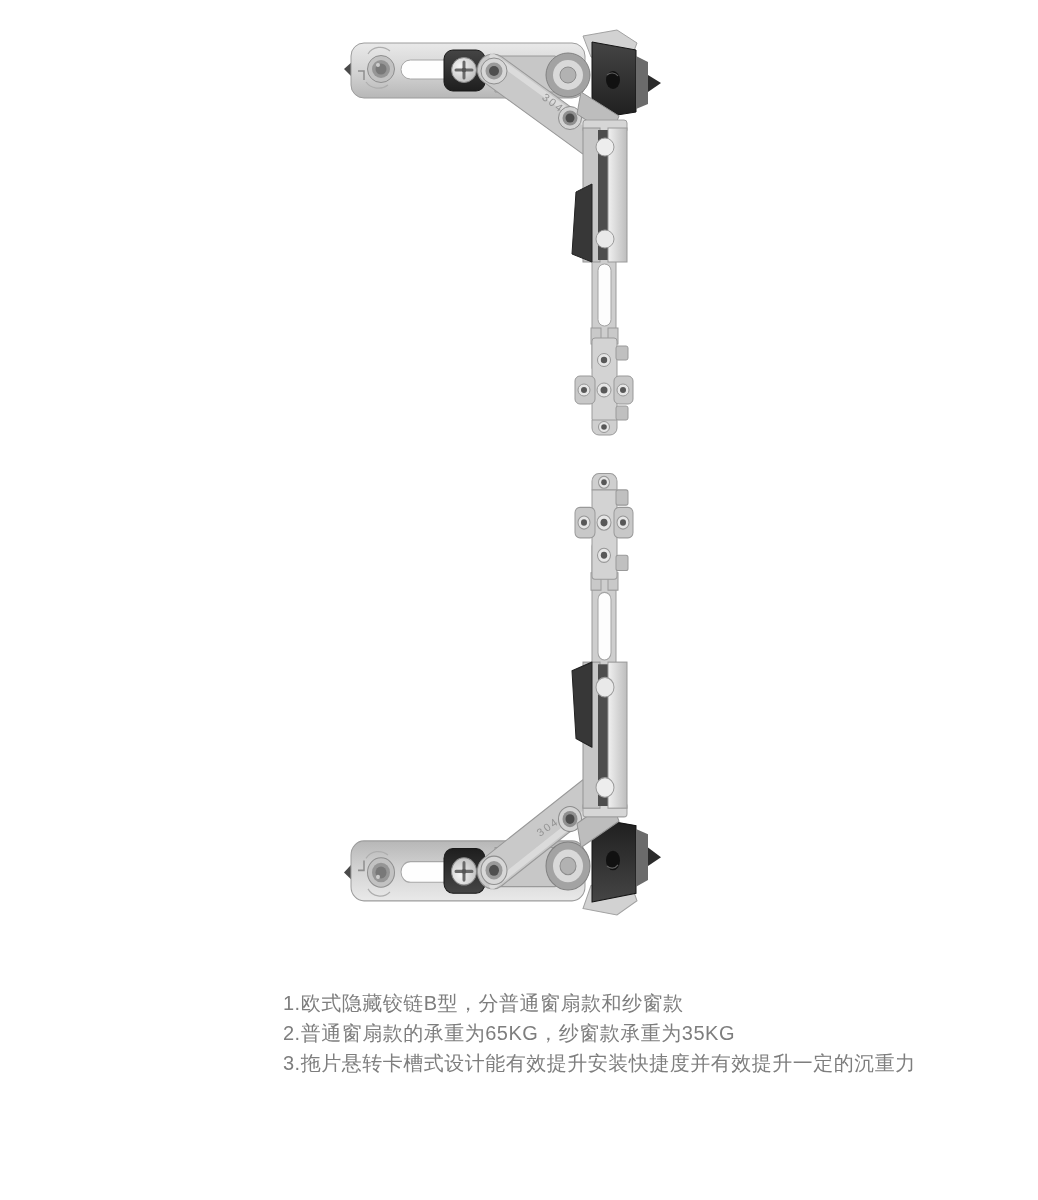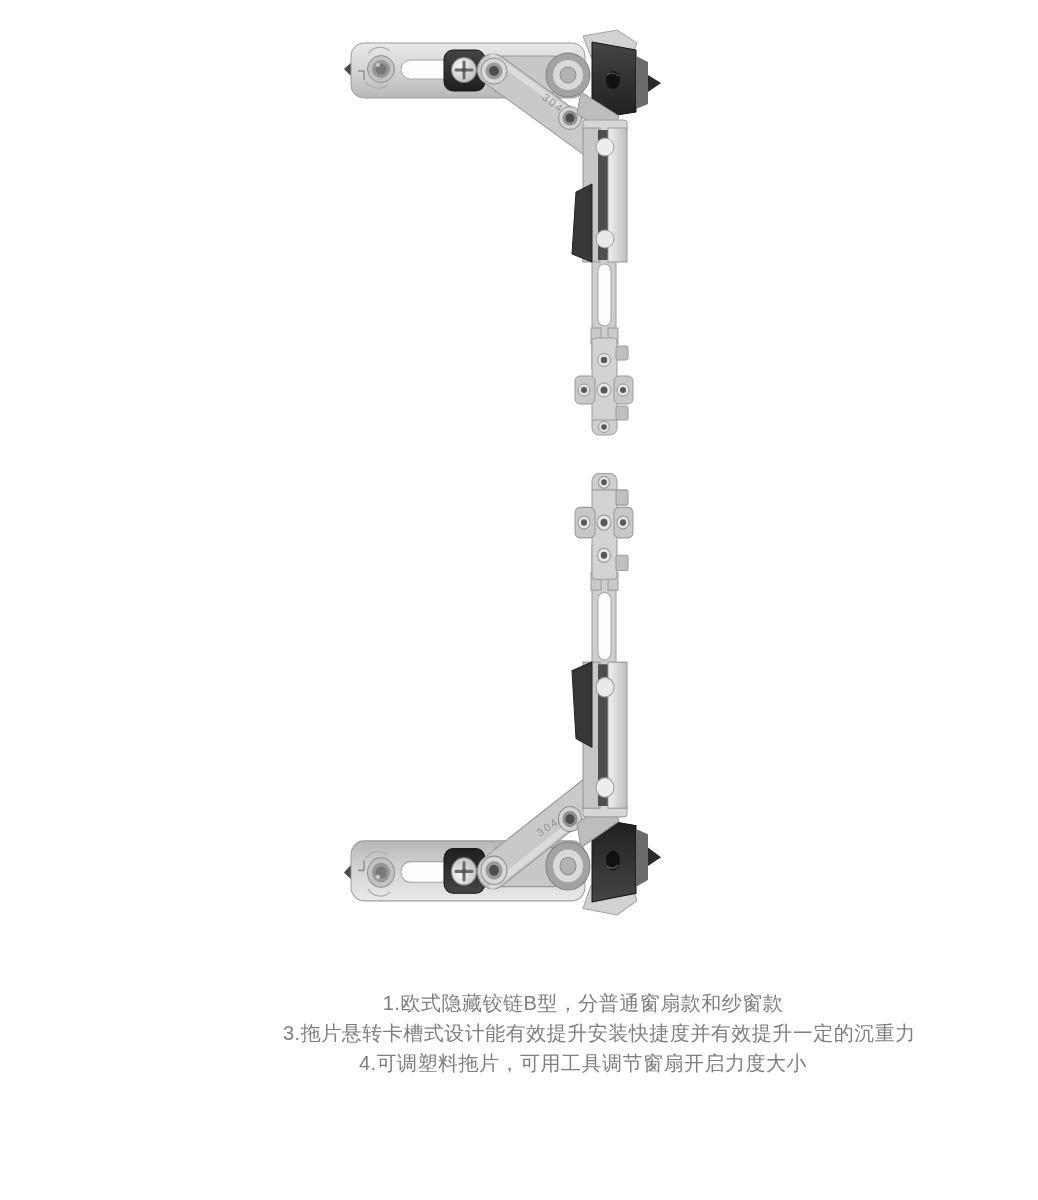--- a/index.html
+++ b/index.html
@@ -7,21 +7,21 @@
     width:1038px;height:1200px;background:#ffffff;overflow:hidden;
     font-family:"Liberation Sans","DejaVu Sans",sans-serif;
   }
   .stage{position:relative;width:1038px;height:1200px;background:#ffffff;}
   .photos{position:absolute;left:0;top:0;}
   .features{
     position:absolute;left:283px;top:988px;width:600px;
     color:#7e7e7e;font-size:20px;line-height:30px;letter-spacing:.5px;
     text-align:left;white-space:nowrap;
   }
-  .feature-line{height:30px;text-align:center;}
+  .feature-line{height:30px;}
   .stamp-text{
     font-size:11px;letter-spacing:2px;fill:#8e8e8e;opacity:.9;
     font-family:"Liberation Sans","DejaVu Sans",sans-serif;
   }
 </style>
 </head>
 <body>
 
 <div class="stage">
 
@@ -144,17 +144,17 @@
     </g>
 
     <g>
       <use href="#hinge" transform="translate(345,915) scale(1,-1.09)"></use>
       <text class="stamp-text" transform="translate(550,830) rotate(-35)" text-anchor="middle">304</text>
     </g>
   </svg>
 
   <div class="features">
     <div class="feature-line">1.欧式隐藏铰链B型，分普通窗扇款和纱窗款</div>
+    <div class="feature-line">2.普通窗扇款的承重为65KG，纱窗款承重为35KG</div>
     <div class="feature-line">3.拖片悬转卡槽式设计能有效提升安装快捷度并有效提升一定的沉重力</div>
-    <div class="feature-line">4.可调塑料拖片，可用工具调节窗扇开启力度大小</div>
   </div>
 
 </div>
 
 </body></html>

